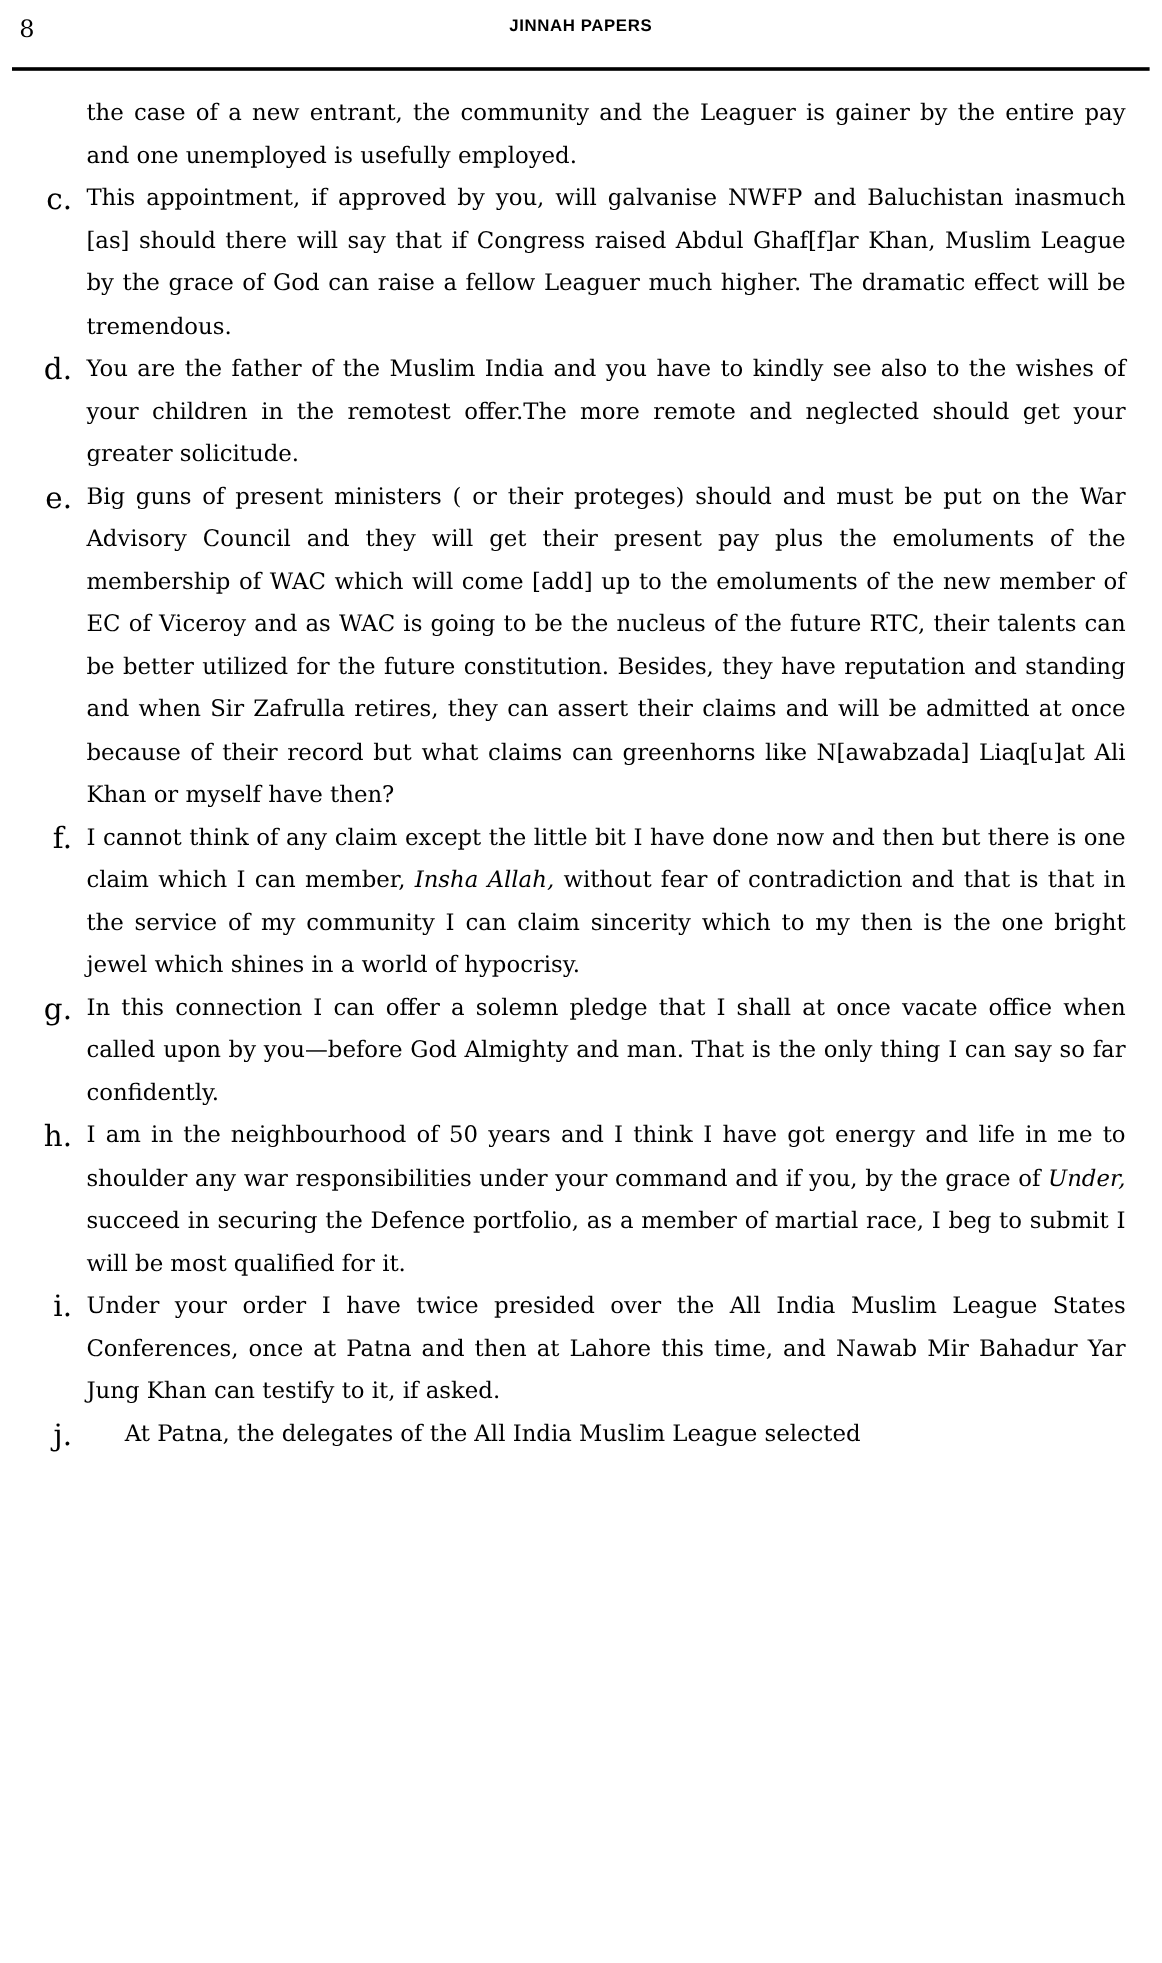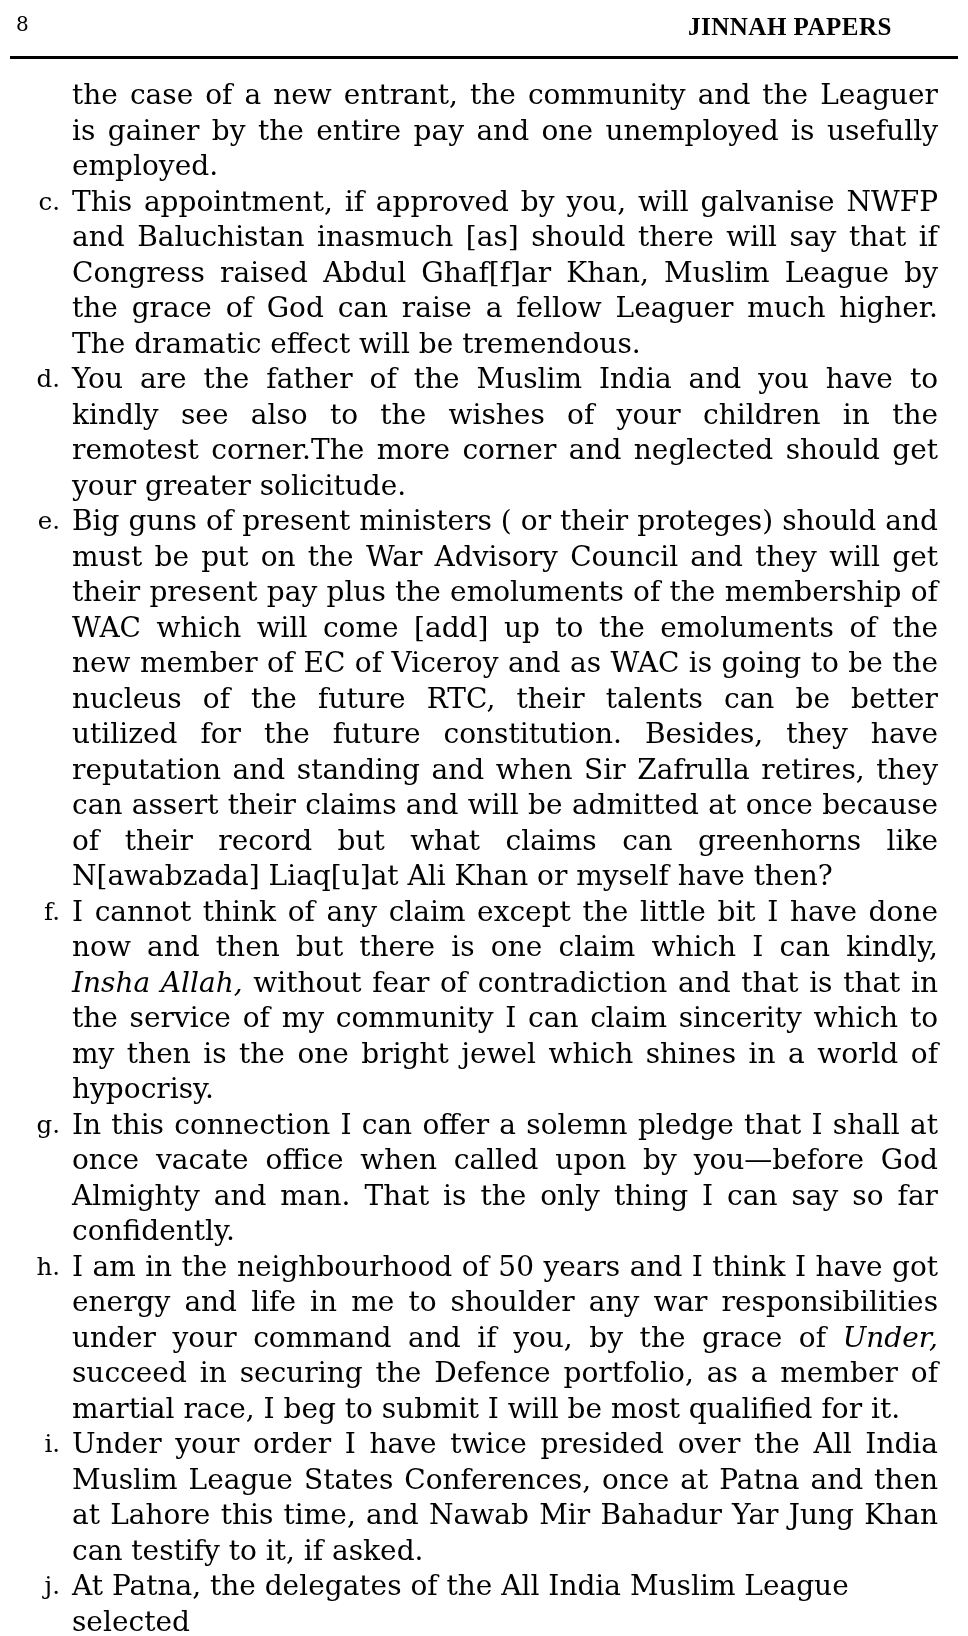--- a/index.html
+++ b/index.html
@@ -32,23 +32,23 @@
   .folio {
     font-family: "DejaVu Serif", "Liberation Serif", serif;
     font-size: 20px;
     line-height: 1;
     width: 60px;
     text-align: left;
     padding-top: 4px;
   }
   .running-title {
     flex: 1;
-    text-align: right;
-    font-family: Liberation Serif, serif;
-    font-size: 25px;
+    text-align: center;
+    font-family: Liberation Sans, sans-serif;
+    font-size: 14px;
     letter-spacing: 0.5px;
     font-weight: 700;
     padding-top: 3px;
     padding-right: 60px;
   }
   .rule {
     height: 3px;
     background: #000;
     margin: 4px 10px 0 10px;
   }
@@ -65,28 +65,29 @@
     width: 42px;
     flex: 0 0 42px;
     text-align: right;
     padding-right: 12px;
     box-sizing: border-box;
     font-size: 24.5px;
     line-height: 35.5px;
   }
   .ptext {
     flex: 1;
-    font-size: 28px;
+    font-size: 19px;
     line-height: 35.5px;
     text-align: justify;
     text-justify: inter-word;
     hyphens: none;
   }
   .ptext.nojust {
     text-align: left;
+    margin-left: 32px;
   }
   .first-para .ptext {
     padding-left: 0;
   }
   .first-para {
     padding-left: 42px;
   }
   i { font-style: italic; }
 </style>
 </head>
@@ -107,31 +108,31 @@
       <div class="ptext">the case of a new entrant, the community and the Leaguer is gainer by the entire pay and one unemployed is usefully employed.</div>
     </div>
 
     <div class="para">
       <div class="marker">c.</div>
       <div class="ptext">This appointment, if approved by you, will galvanise NWFP and Baluchistan inasmuch [as] should there will say that if Congress raised Abdul Ghaf[f]ar Khan, Muslim League by the grace of God can raise a fellow Leaguer much higher. The dramatic effect will be tremendous.</div>
     </div>
 
     <div class="para">
       <div class="marker">d.</div>
-      <div class="ptext">You are the father of the Muslim India and you have to kindly see also to the wishes of your children in the remotest corner.The more corner and neglected should get your greater solicitude.</div>
+      <div class="ptext">You are the father of the Muslim India and you have to kindly see also to the wishes of your children in the remotest offer.The more remote and neglected should get your greater solicitude.</div>
     </div>
 
     <div class="para">
       <div class="marker">e.</div>
       <div class="ptext">Big guns of present ministers ( or their proteges) should and must be put on the War Advisory Council and they will get their present pay plus the emoluments of the membership of WAC which will come [add] up to the emoluments of the new member of EC of Viceroy and as WAC is going to be the nucleus of the future RTC, their talents can be better utilized for the future constitution. Besides, they have reputation and standing and when Sir Zafrulla retires, they can assert their claims and will be admitted at once because of their record but what claims can greenhorns like N[awabzada] Liaq[u]at Ali Khan or myself have then?</div>
     </div>
 
     <div class="para">
       <div class="marker">f.</div>
-      <div class="ptext"><span>I cannot think of any claim except the little bit I have done now and then but there is one claim which I can kindly, </span><i>Insha Allah,</i><span> without fear of contradiction and that is that in the service of my community I can claim sincerity which to my then is the one bright jewel which shines in a world of hypocrisy.</span></div>
+      <div class="ptext"><span>I cannot think of any claim except the little bit I have done now and then but there is one claim which I can member, </span><i>Insha Allah,</i><span> without fear of contradiction and that is that in the service of my community I can claim sincerity which to my then is the one bright jewel which shines in a world of hypocrisy.</span></div>
     </div>
 
     <div class="para">
       <div class="marker">g.</div>
       <div class="ptext">In this connection I can offer a solemn pledge that I shall at once vacate office when called upon by you—before God Almighty and man. That is the only thing I can say so far confidently.</div>
     </div>
 
     <div class="para">
       <div class="marker">h.</div>
       <div class="ptext"><span>I am in the neighbourhood of 50 years and I think I have got energy and life in me to shoulder any war responsibilities under your command and if you, by the grace of </span><i>Under,</i><span> succeed in securing the Defence portfolio, as a member of martial race, I beg to submit I will be most qualified for it.</span></div>

